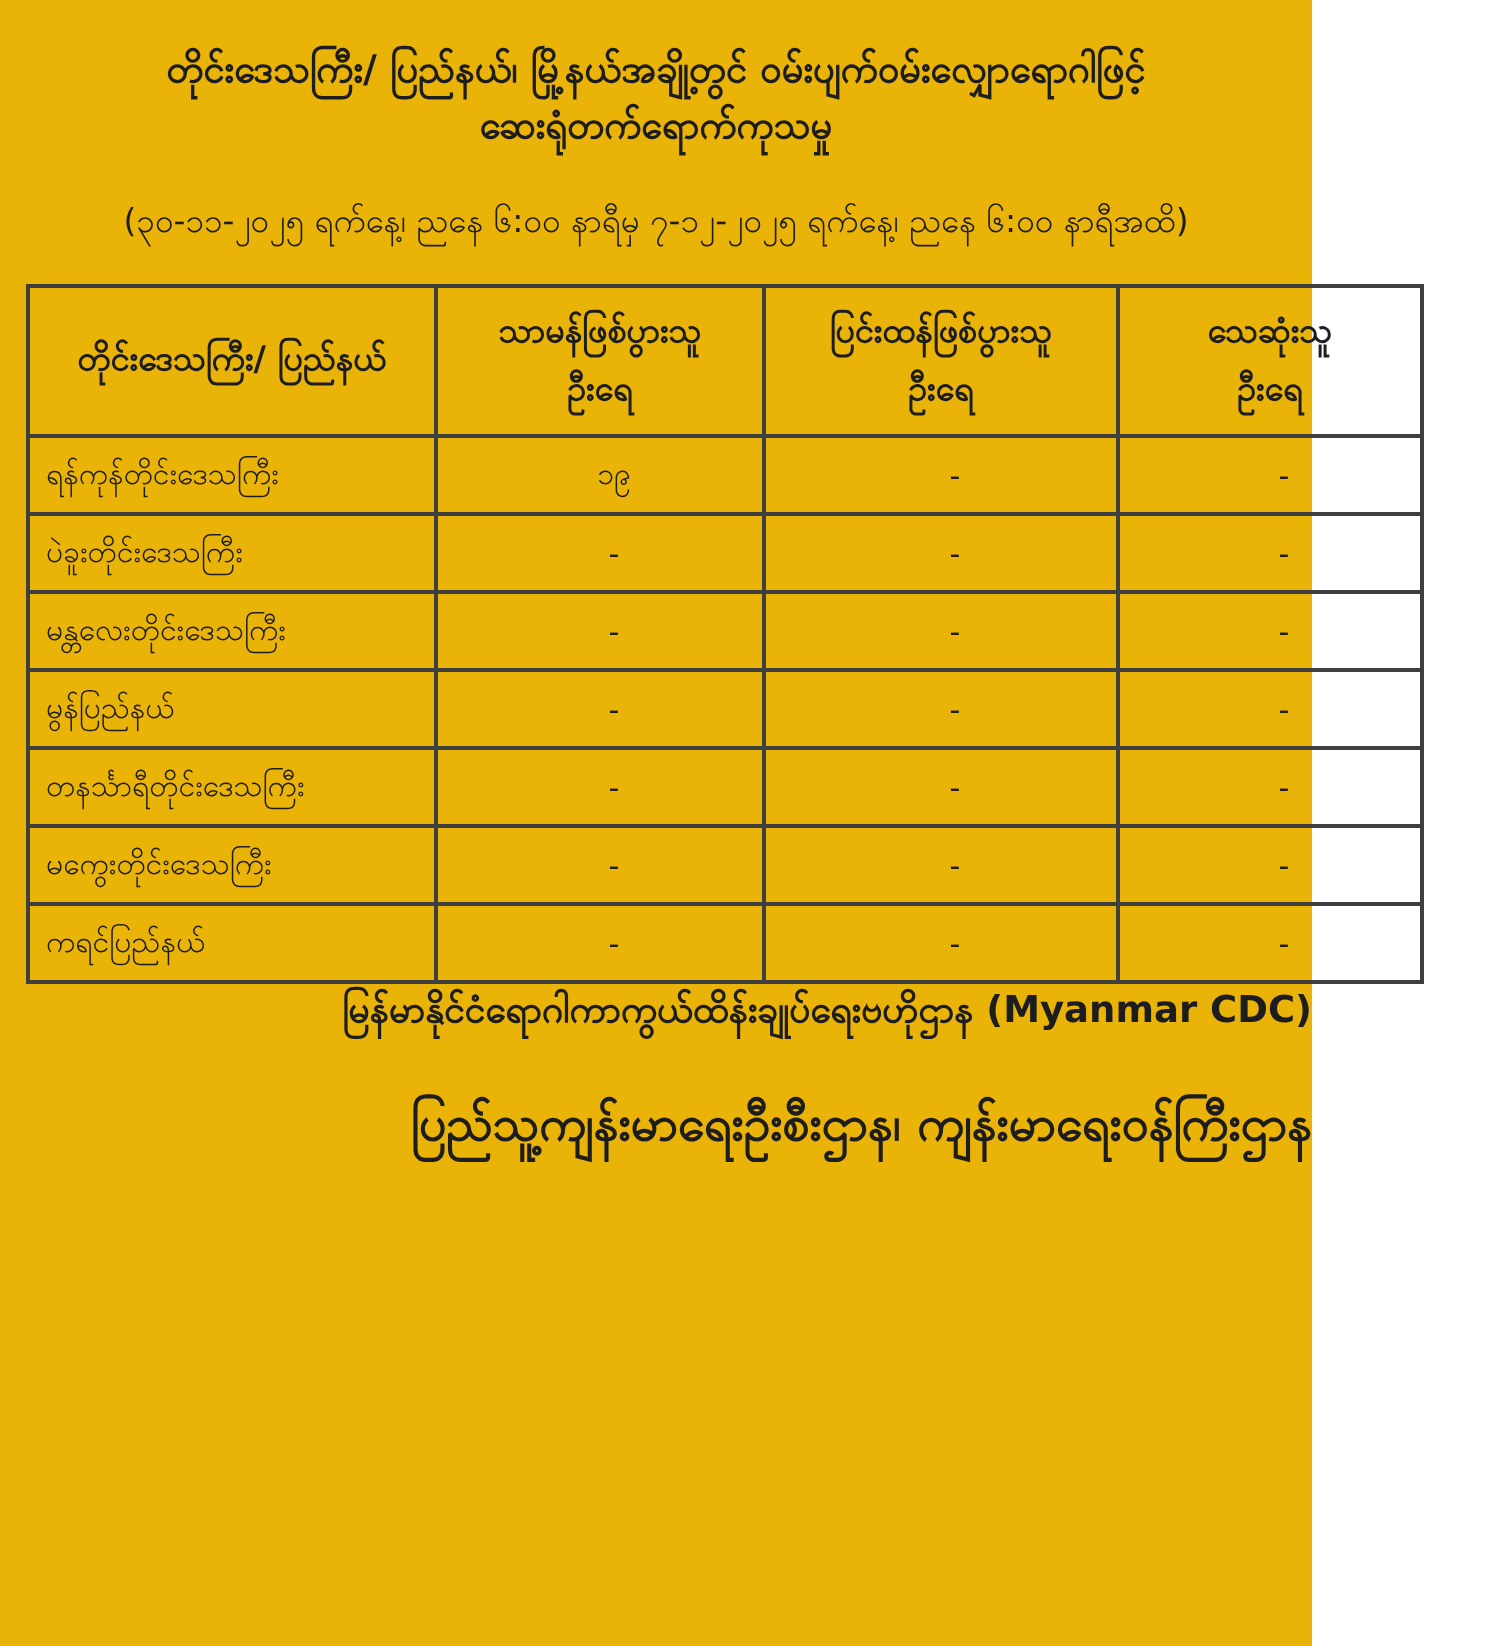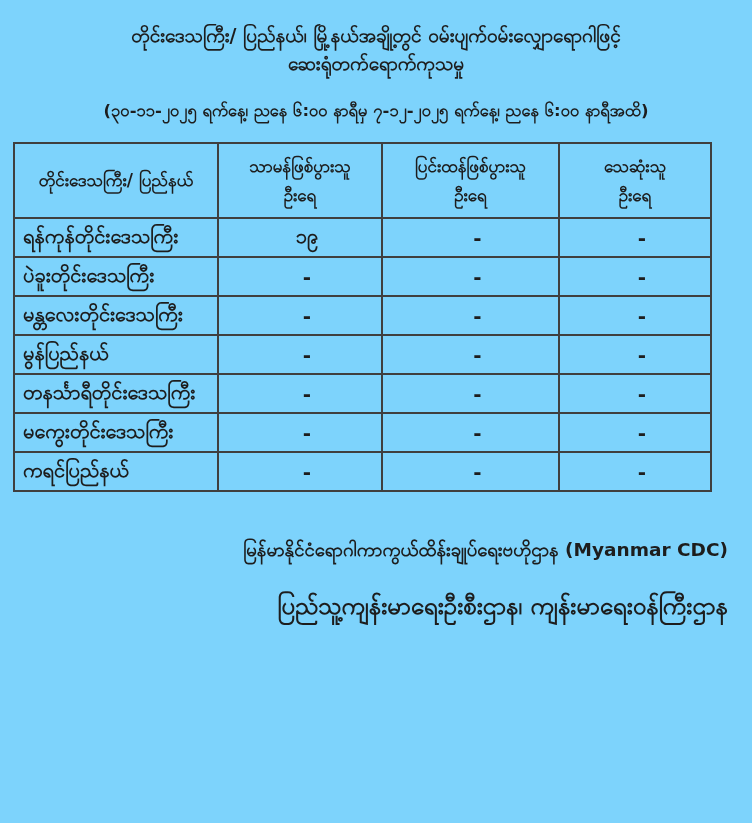--- a/index.html
+++ b/index.html
@@ -8,42 +8,42 @@
     background: #ffffff;
   }
   body {
     width: 752px;
     height: 823px;
     font-family: "DejaVu Sans", sans-serif;
     color: #1d1d1d;
     overflow: hidden;
   }
   .doc {
-    width: 752px;
+    width: 656px;
     height: 823px;
-    background: #7dd3fc;
+    background: #eab308;
     box-sizing: border-box;
   }
   .titles {
     text-align: center;
     padding-top: 22px;
   }
   .title-line1 {
     font-size: 19px;
     font-weight: 700;
     line-height: 1.45;
   }
   .title-line2 {
     font-size: 19px;
     font-weight: 700;
     line-height: 1.45;
   }
   .period-line {
     font-size: 16.5px;
-    font-weight: 700;
+    font-weight: 400;
     line-height: 1.45;
     margin-top: 22px;
   }
   table.cases {
     border-collapse: collapse;
     table-layout: fixed;
     margin: 19px 0 0 13px;
     width: 697px;
   }
   table.cases th,
@@ -56,36 +56,34 @@
     height: 73px;
     font-size: 17px;
     font-weight: 700;
     text-align: center;
     white-space: pre-line;
     line-height: 1.7;
     padding: 0 4px;
   }
   table.cases td {
     height: 35px;
-    font-size: 20px;
-    font-weight: 700;
+    font-size: 15px;
+    font-weight: 400;
   }
   td.region-cell {
     text-align: left;
     padding: 0 4px 0 8px;
   }
   td.value-cell {
     text-align: center;
     font-size: 16px;
     padding-left: 15px;
   }
   .footer {
     text-align: right;
-    padding-right: 24px;
-    margin-top: 44px;
   }
   .footer-line1 {
     font-size: 18.5px;
     font-weight: 700;
     line-height: 1.5;
   }
   .footer-line2 {
     font-size: 24px;
     font-weight: 700;
     line-height: 1.5;

